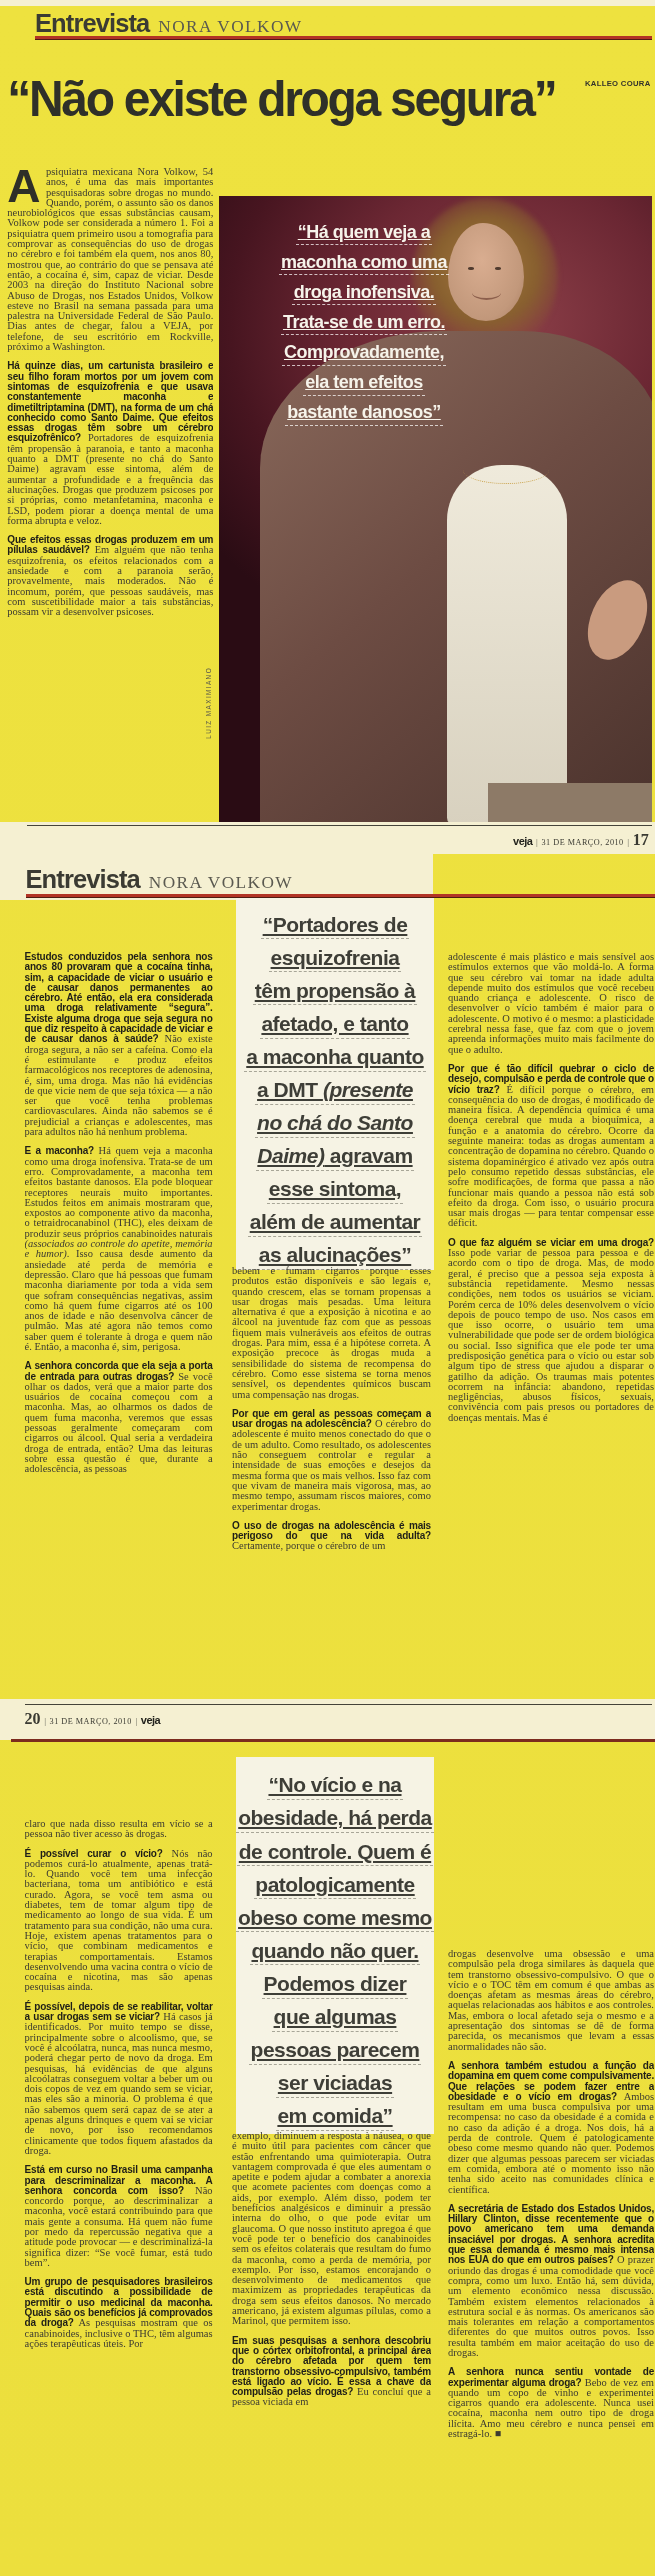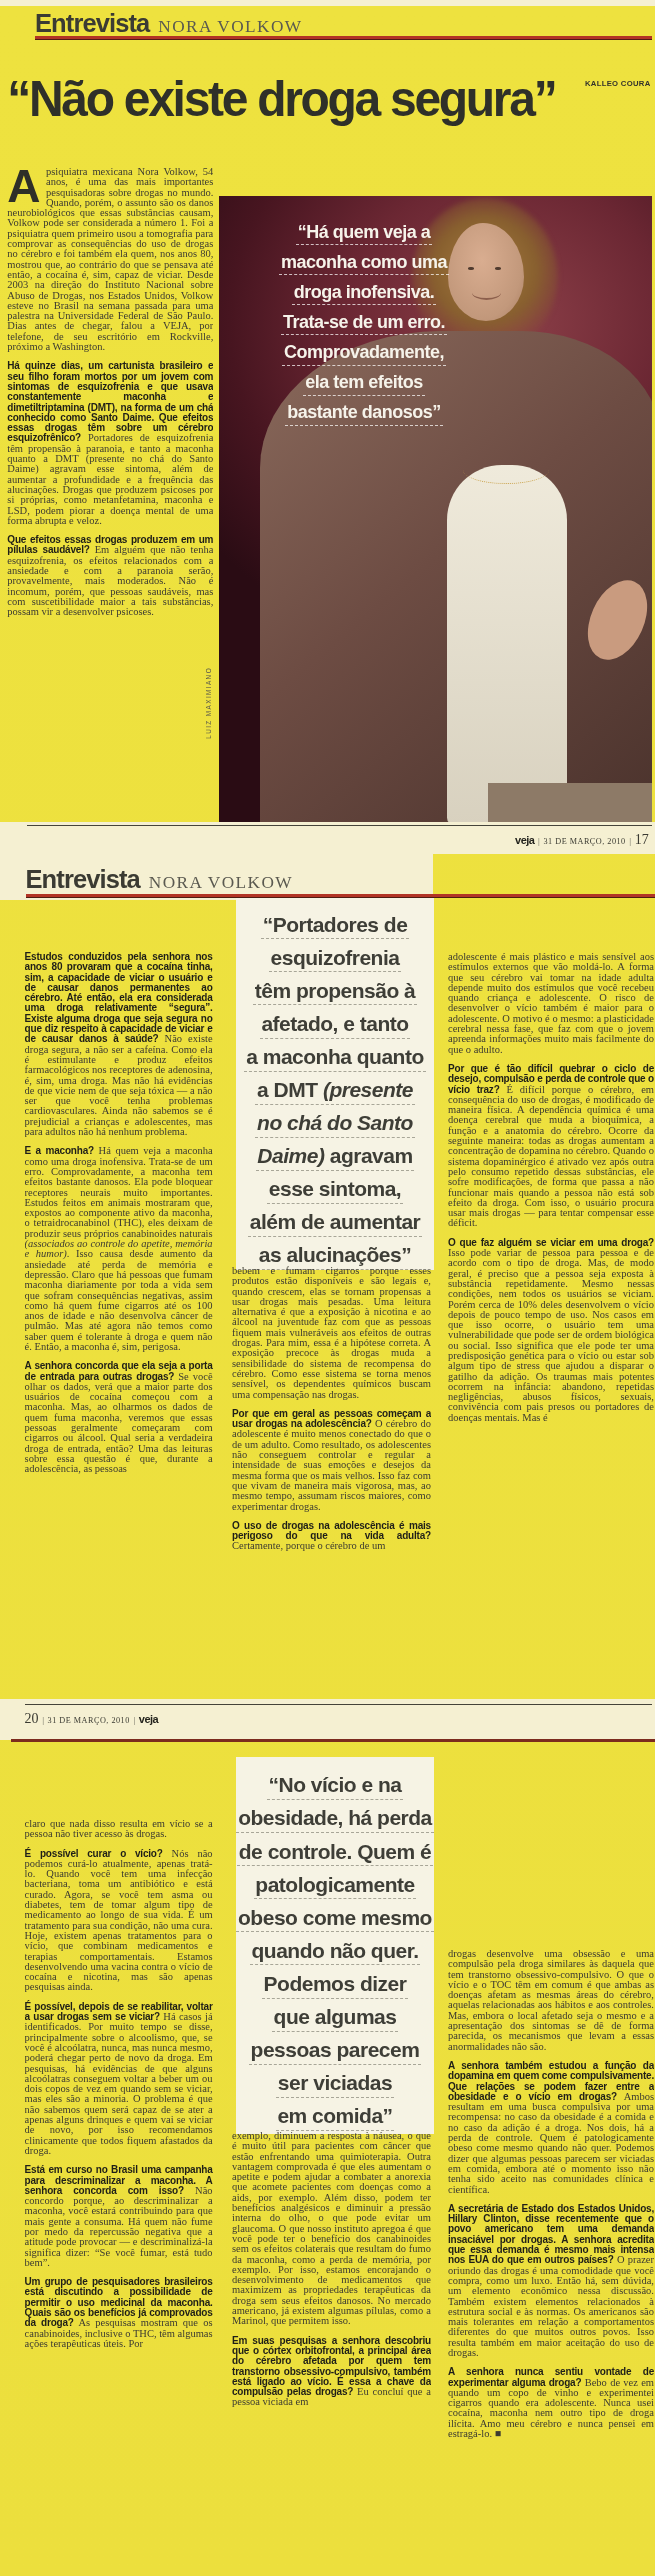--- a/index.html
+++ b/index.html
@@ -30,21 +30,21 @@
     color:#3c3b31;hyphens:auto;}
   .para .q{font-family:"Liberation Sans",sans-serif;font-weight:700;font-size:10px;
     letter-spacing:-0.2px;color:#1f1f18;}
   .dropcap{float:left;font-family:"Liberation Sans",sans-serif;font-weight:700;
     font-size:46px;line-height:37px;padding:0.9px 5.5px 0 0;color:#2e2f28;}
   
   .qbox{position:absolute;background:#f6f3e4;}
   .pq-line{display:table;margin:0 auto 6.4px;text-align:center;
     font-family:"Liberation Sans",sans-serif;font-weight:700;font-size:21px;
     letter-spacing:-0.5px;line-height:23px;color:#3e3e37;
-    border-bottom:0.9px dashed #a8a698;padding:0 1.8px 2.7px;}
+    border-bottom:0.9px dashed #a8a698;padding:0 1.8px 2.7px;text-decoration:underline;}
   
   .photo{position:absolute;left:219px;top:196px;width:433px;height:628px;overflow:hidden;
     background:radial-gradient(ellipse 382px 346px at 66% 20%,#8d4049 0%,#6b2733 42%,#471520 72%,#2a0c14 100%);}
   .photo div{position:absolute;}
   .hair{left:193px;top:1.8px;width:146px;height:159px;border-radius:50%;
     background:radial-gradient(circle at 50% 45%,#a5793f 0%,#88602f 45%,rgba(90,45,30,0) 74%);
     filter:blur(2.7px);}
   .face{left:229px;top:27px;width:76px;height:98px;
     background:radial-gradient(ellipse at 45% 38%,#d9ad90,#c2987b 68%,#a87c62);
     border-radius:46% 54% 50% 50%/55% 55% 45% 45%;}
@@ -67,21 +67,21 @@
     border-bottom:0.9px dashed rgba(255,255,255,.72);margin-bottom:6.4px;}
   .credit{position:absolute;left:205px;top:667px;font-family:"Liberation Sans",sans-serif;
     font-size:6.4px;letter-spacing:1.4px;color:#55544a;
     writing-mode:vertical-rl;transform:rotate(180deg);}
   
   .footer-rule{position:absolute;height:0.9px;background:#45443a;}
   .footer{position:absolute;color:#3a3a32;white-space:nowrap;}
   .footer .logo{font-family:"Liberation Sans",sans-serif;font-weight:700;font-size:11px;
     letter-spacing:-0.5px;color:#23231d;}
   .footer .date{font-size:8.2px;letter-spacing:0.5px;}
-  .footer .pn{font-size:14px;}
+  .footer .pn{font-size:16px;font-weight:bold;}
   .footer .sp{font-size:9px;color:#6b6a5e;padding:0 3.6px;}
   .p3rule{position:absolute;height:2.7px;background:#7c2b1e;}
 </style>
 </head>
 <body>
 
 <div id="canvas">
 
   <div class="pale" style="left:0;top:0;width:656px;height:5.5px"></div>
 

